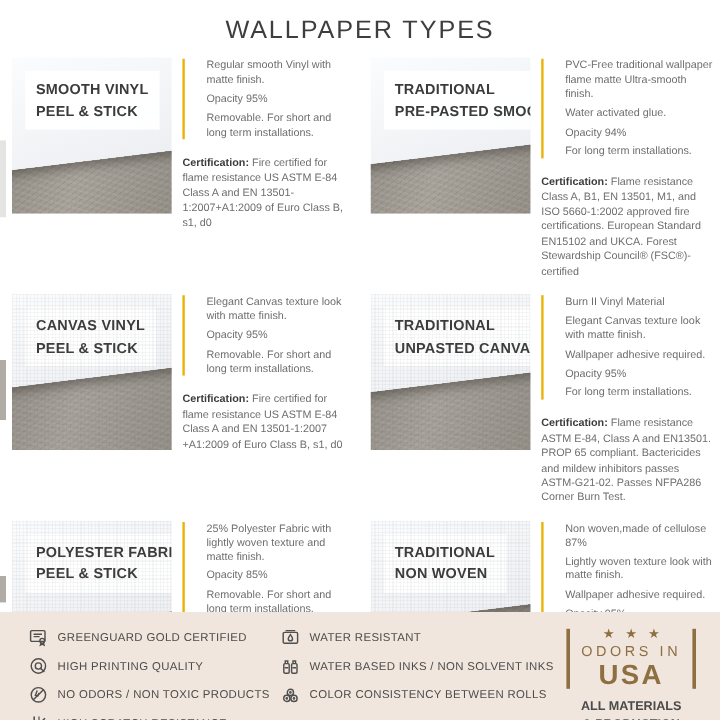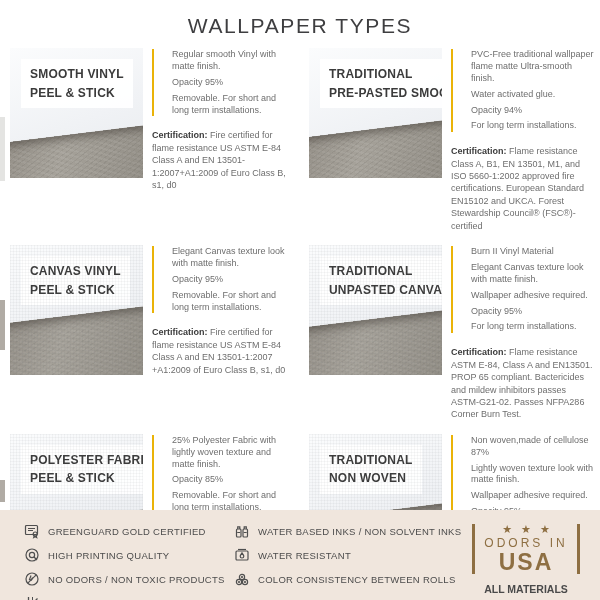--- a/index.html
+++ b/index.html
@@ -250,35 +250,35 @@
             <path d="M8.5 2v12" stroke-width="1"></path>
             <path d="M13.5 3.5L9 8l4.5 4.5"></path>
         </svg>
         <span>HIGH SCRATCH RESISTANCE</span>
       </div>
     </div>
 
     <div class="badge-col c2">
       <div class="badge">
         <svg width="16" height="16" viewBox="0 0 16 16" fill="none" stroke="#4f4f4f" stroke-width="1.2">
+          <rect x="2" y="4" width="12" height="9" rx="1"></rect>
+            <path d="M8 5.8c-1.2 1.6-1.8 2.5-1.8 3.4a1.8 1.8 0 003.6 0c0-.9-.6-1.8-1.8-3.4z"></path>
+            <path d="M4 2.5h8"></path>
+        </svg>
+        <span>WATER RESISTANT</span>
+      </div>
+      <div class="badge">
+        <svg width="16" height="16" viewBox="0 0 16 16" fill="none" stroke="#4f4f4f" stroke-width="1.2">
           <rect x="2.5" y="6" width="4.5" height="8" rx="1"></rect>
             <path d="M3.7 6V3.8h2.1V6"></path>
             <rect x="9" y="6" width="4.5" height="8" rx="1"></rect>
             <path d="M10.2 6V3.8h2.1V6"></path>
             <path d="M3.2 9.5h3M9.7 9.5h3"></path>
         </svg>
         <span>WATER BASED INKS / NON SOLVENT INKS</span>
-      </div>
-      <div class="badge">
-        <svg width="16" height="16" viewBox="0 0 16 16" fill="none" stroke="#4f4f4f" stroke-width="1.2">
-          <rect x="2" y="4" width="12" height="9" rx="1"></rect>
-            <path d="M8 5.8c-1.2 1.6-1.8 2.5-1.8 3.4a1.8 1.8 0 003.6 0c0-.9-.6-1.8-1.8-3.4z"></path>
-            <path d="M4 2.5h8"></path>
-        </svg>
-        <span>WATER RESISTANT</span>
       </div>
       <div class="badge">
         <svg width="16" height="16" viewBox="0 0 16 16" fill="none" stroke="#4f4f4f" stroke-width="1.2">
           <circle cx="5" cy="11" r="2.6"></circle>
             <circle cx="11" cy="11" r="2.6"></circle>
             <circle cx="8" cy="6" r="2.6"></circle>
             <circle cx="8" cy="6" r="0.5"></circle>
             <circle cx="5" cy="11" r="0.5"></circle>
             <circle cx="11" cy="11" r="0.5"></circle>
         </svg>

